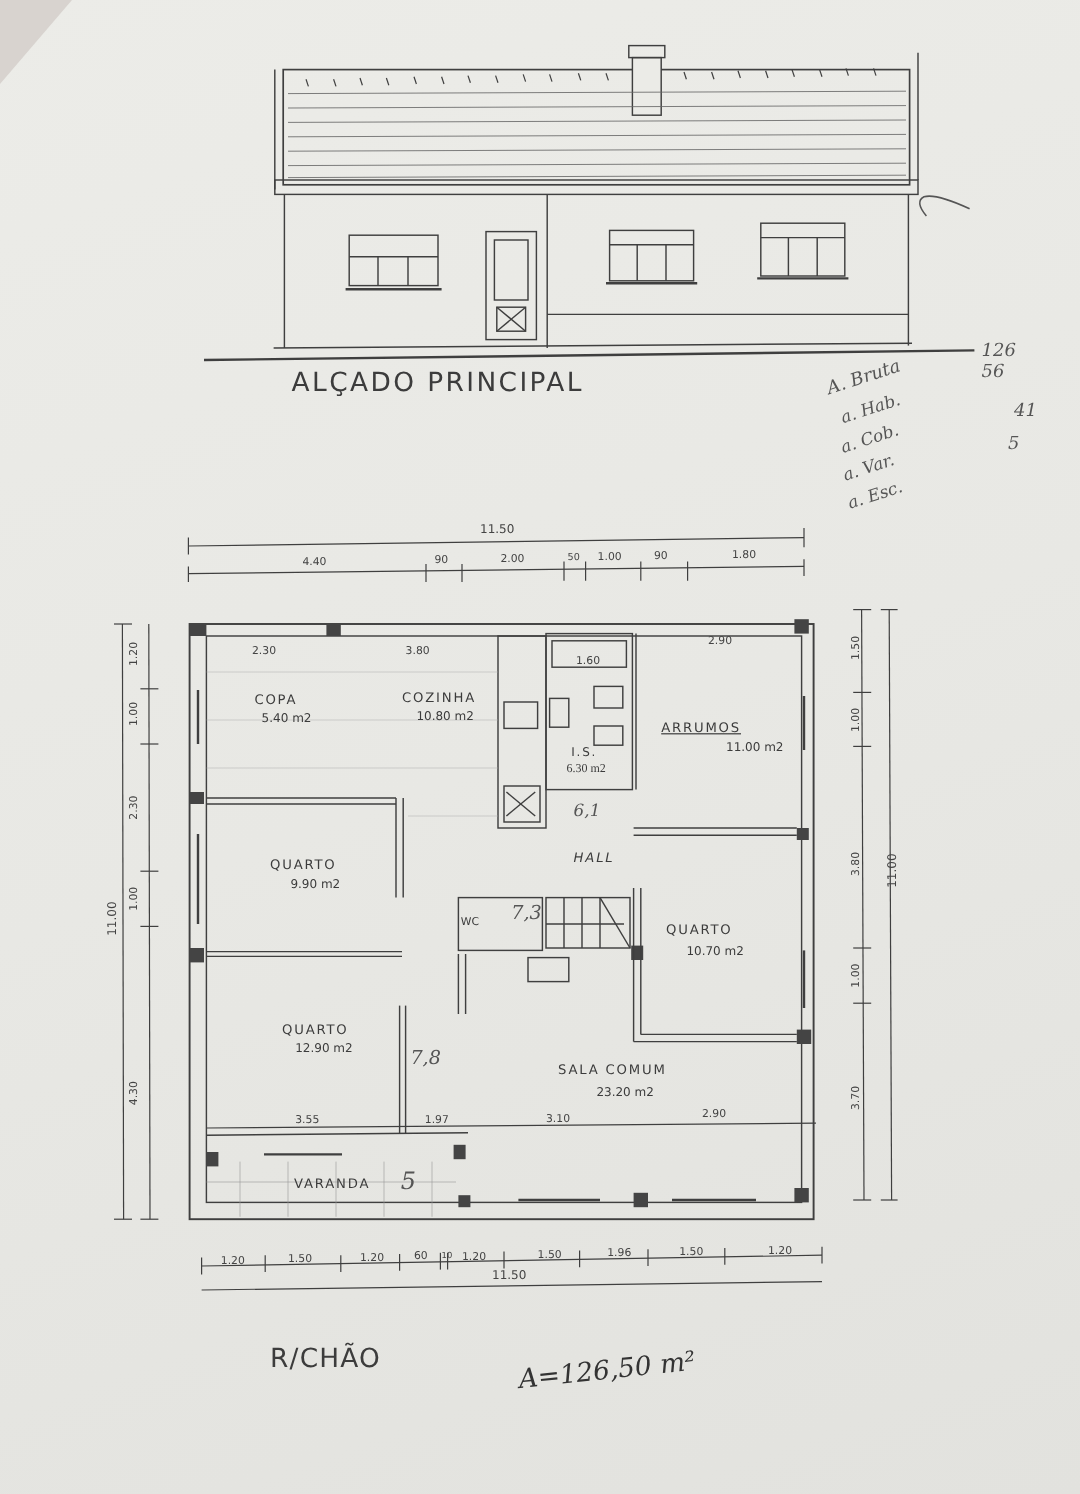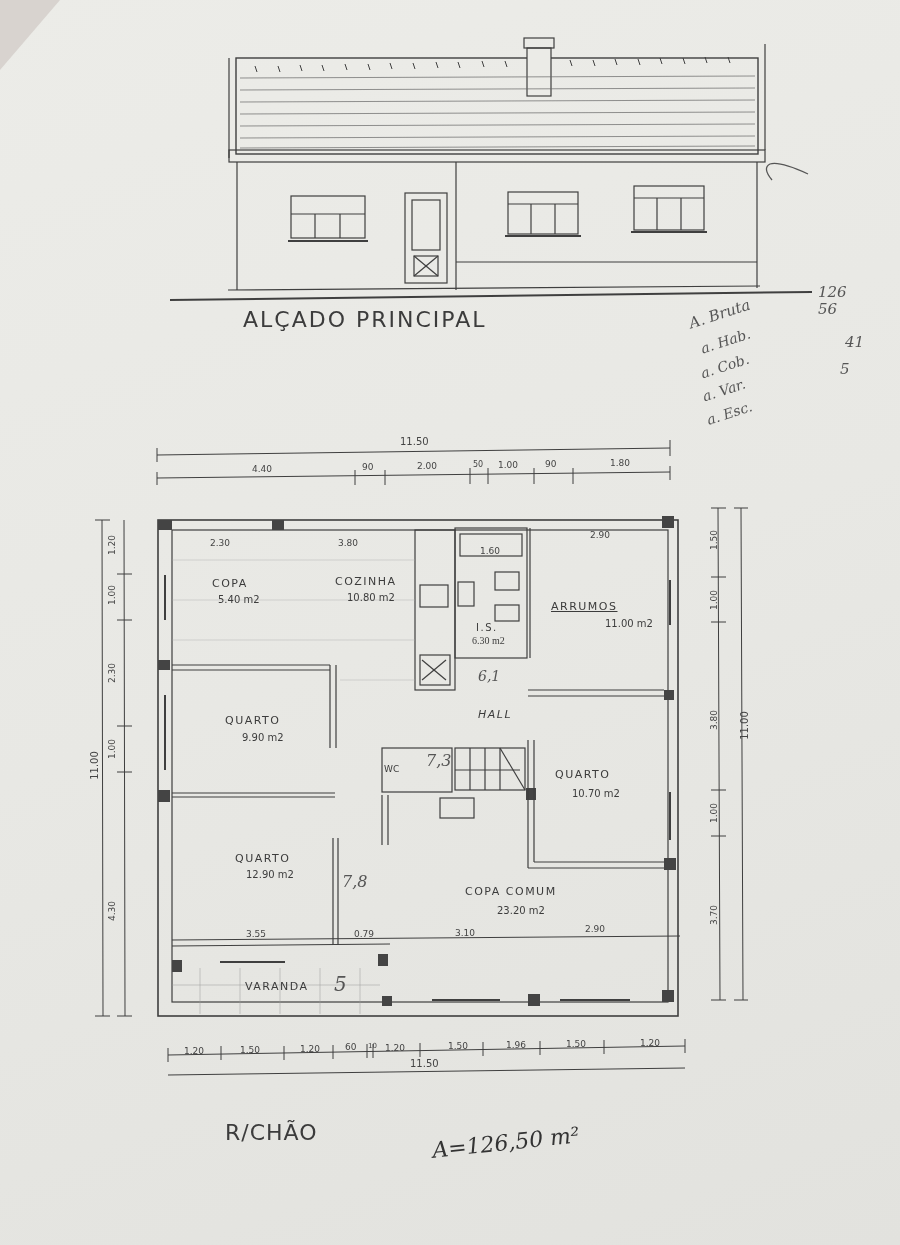--- a/index.html
+++ b/index.html
@@ -272,21 +272,21 @@
 <div class="lbl room" style="left:551px;top:600px;text-decoration:underline;">ARRUMOS</div>
 <div class="lbl area" style="left:574px;top:618px;margin-left:31px;">11.00 m2</div>
 <div class="lbl room" style="left:225px;top:714px;">QUARTO</div>
 <div class="lbl area" style="left:242px;top:732px;">9.90 m2</div>
 <div class="lbl room" style="left:478px;top:708px;font-style:italic;">HALL</div>
 <div class="lbl room" style="left:384px;top:764px;font-size:9px;letter-spacing:0;">WC</div>
 <div class="lbl room" style="left:555px;top:768px;">QUARTO</div>
 <div class="lbl area" style="left:572px;top:788px;">10.70 m2</div>
 <div class="lbl room" style="left:235px;top:852px;">QUARTO</div>
 <div class="lbl area" style="left:246px;top:869px;">12.90 m2</div>
-<div class="lbl room" style="left:465px;top:885px;">COPA COMUM</div>
+<div class="lbl room" style="left:465px;top:885px;">SALA COMUM</div>
 <div class="lbl area" style="left:497px;top:905px;">23.20 m2</div>
 <div class="lbl room" style="left:245px;top:980px;">VARANDA</div>
 
 <div class="lbl hand" style="left:478px;top:668px;font-size:14px;">6,1</div>
 <div class="lbl hand" style="left:426px;top:708px;font-size:16px;margin-top:43px;">7,3</div>
 <div class="lbl hand" style="left:342px;top:872px;font-size:16px;">7,8</div>
 <div class="lbl hand" style="left:334px;top:972px;font-size:20px;">5</div>
 
 <div class="lbl dim" style="left:400px;top:436px;font-size:10px;">11.50</div>
 <div class="lbl dim" style="left:252px;top:464px;">4.40</div>
@@ -321,18 +321,18 @@
 <div class="lbl dim" style="left:704px;top:595px;transform:rotate(-90deg);">1.00</div>
 <div class="lbl dim" style="left:704px;top:715px;transform:rotate(-90deg);">3.80</div>
 <div class="lbl dim" style="left:704px;top:808px;transform:rotate(-90deg);">1.00</div>
 <div class="lbl dim" style="left:704px;top:910px;transform:rotate(-90deg);">3.70</div>
 
 <div class="lbl dim" style="left:210px;top:538px;">2.30</div>
 <div class="lbl dim" style="left:338px;top:538px;">3.80</div>
 <div class="lbl dim" style="left:480px;top:534px;margin-top:12px;">1.60</div>
 <div class="lbl dim" style="left:590px;top:530px;">2.90</div>
 <div class="lbl dim" style="left:246px;top:929px;">3.55</div>
-<div class="lbl dim" style="left:354px;top:929px;">0.79</div>
+<div class="lbl dim" style="left:354px;top:929px;">1.97</div>
 <div class="lbl dim" style="left:455px;top:928px;">3.10</div>
 <div class="lbl dim" style="left:585px;top:924px;">2.90</div>
 
 <div class="lbl title-big" style="left:225px;top:1120px;font-size:22px;letter-spacing:1px;">R/CHÃO</div>
 <div class="lbl hand" style="left:432px;top:1130px;font-size:22px;transform:rotate(-6deg);color:#333;">A=126,50 m²</div>
 
 </body></html>

